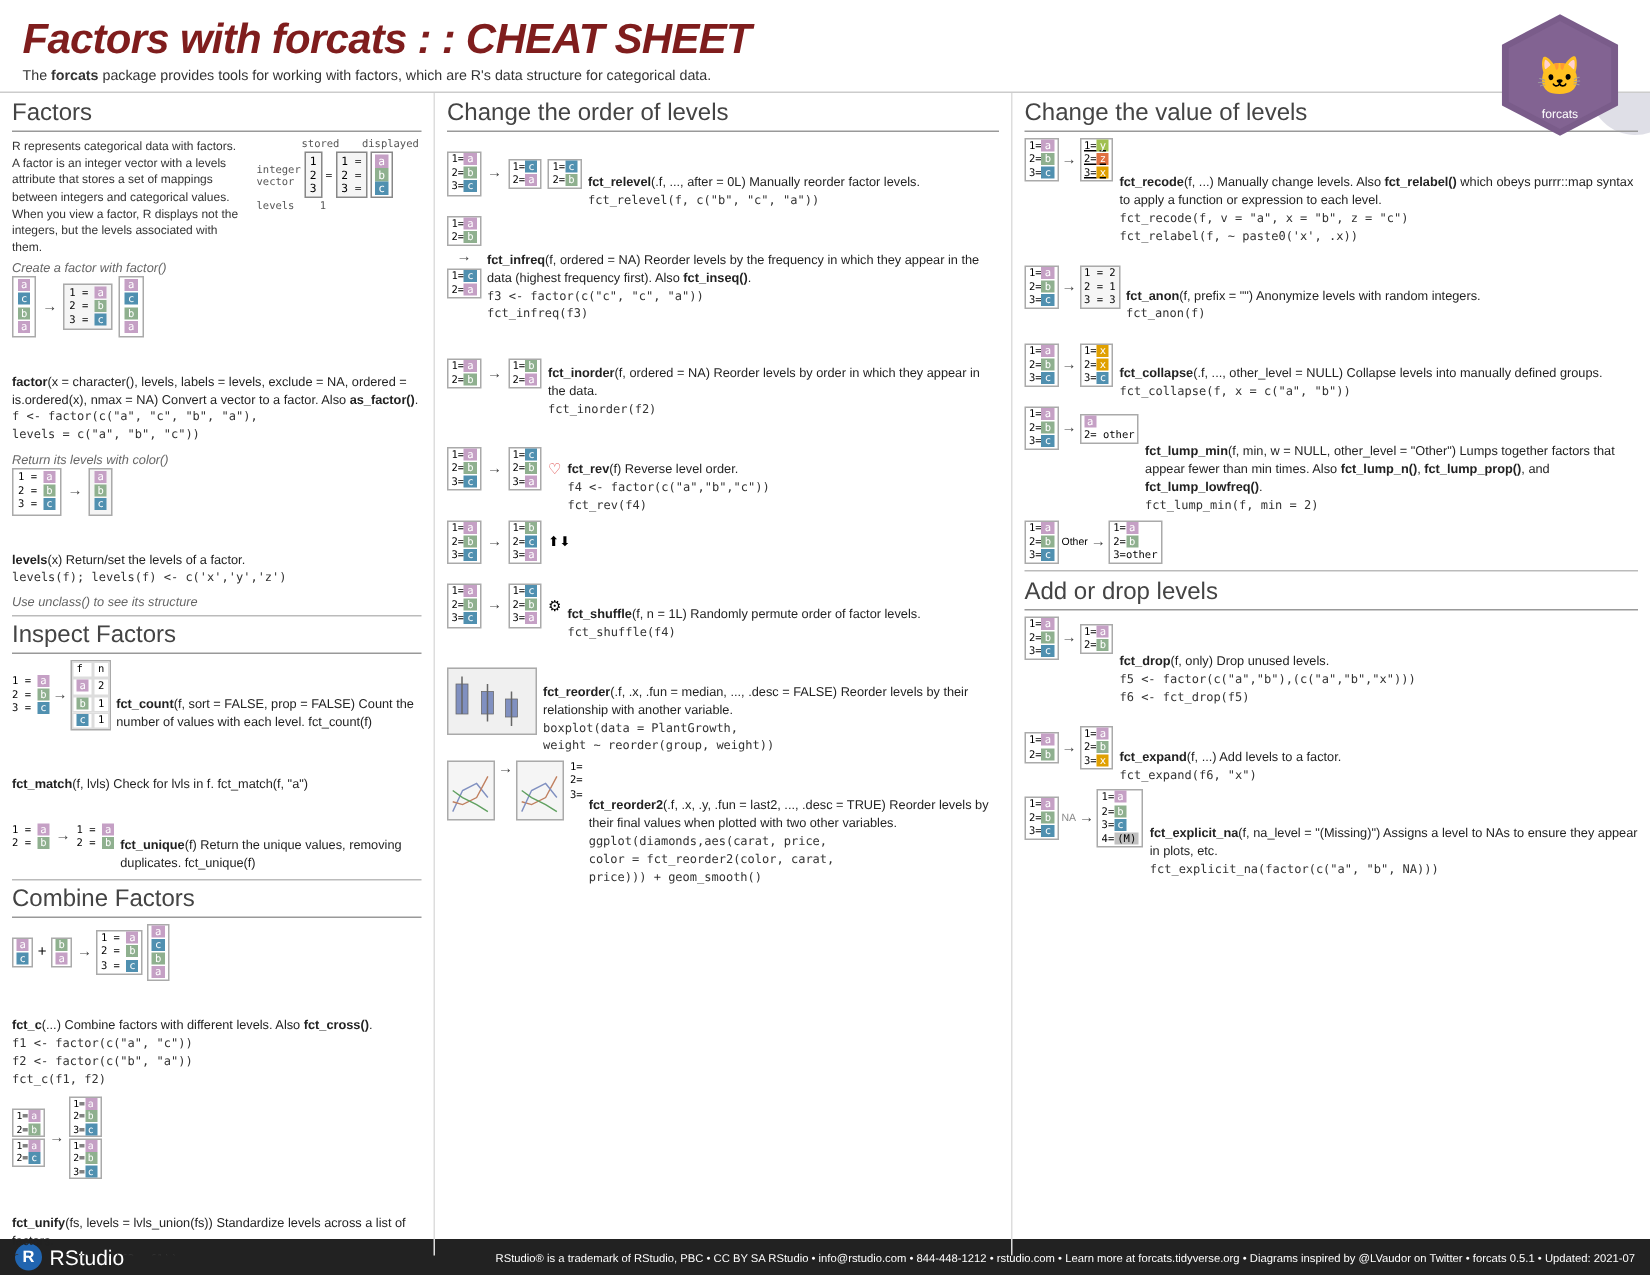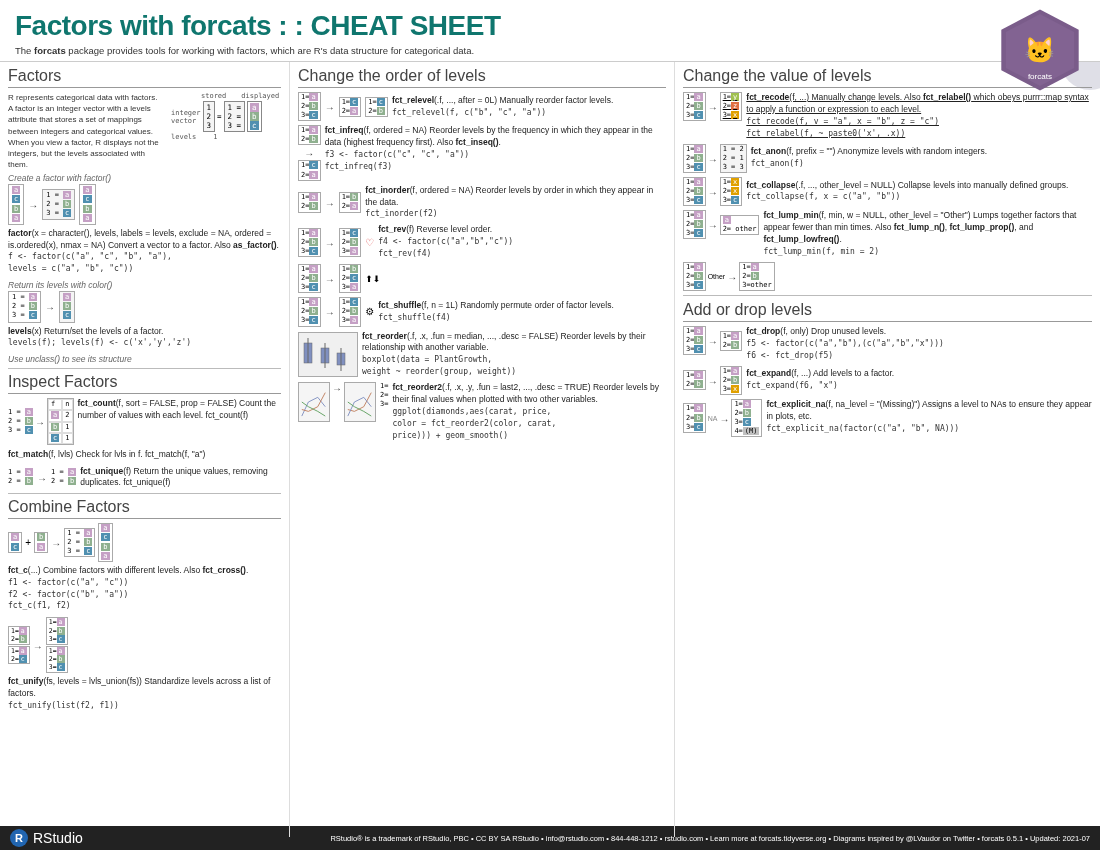--- a/index.html
+++ b/index.html
@@ -20,21 +20,22 @@
       border-bottom: 1px solid #ccc;
     }
     .header h1 {
       font-size: 28px;
       font-weight: 300;
       color: #222;
       letter-spacing: -0.5px;
     }
     .header h1 span {
       font-weight: 900;
-      color: #0f766e;
+      color: #7f1d1d;
+      font-style: italic;
     }
     .header .subtitle {
       font-size: 9.5px;
       color: #333;
       margin-top: 3px;
     }
     .header .subtitle b {
       font-weight: bold;
     }
 
@@ -88,20 +89,21 @@
     .cell-n { background: #c0c0c0; padding: 0 2px; }
     .cell-x { background: #e0a000; color: #fff; padding: 0 2px; }
     .cell-y { background: #a0c050; color: #fff; padding: 0 2px; }
     .cell-z { background: #e07040; color: #fff; padding: 0 2px; }
 
     .func-block {
       margin-bottom: 5px;
       font-size: 8.5px;
       line-height: 1.4;
       color: #222;
+      margin-top: 24px;
     }
     .func-block .func-name {
       font-weight: bold;
     }
     .func-block code, .func-block .code {
       font-family: monospace;
       font-size: 8px;
       color: #333;
     }
 
@@ -576,21 +578,21 @@
           <div>2=<span class="cell-b">b</span></div>
           <div>3=<span class="cell-c">c</span></div>
         </div>
         <span class="arrow-right">→</span>
         <div style="font-family:monospace;font-size:7px;line-height:1.3;border:0.5px solid #aaa;padding:0 2px;text-decoration:underline;">
           <div>1=<span class="cell-y">y</span></div>
           <div>2=<span class="cell-z">z</span></div>
           <div>3=<span class="cell-x">x</span></div>
         </div>
       </div>
-      <div class="func-block" style="flex:1;margin-bottom:0;text-decoration:underline;">
+      <div class="func-block" style="flex:1;margin-bottom:0;">
         <b>fct_recode</b><span>(f, ...) Manually change levels. Also </span><b>fct_relabel()</b><span> which obeys purrr::map syntax to apply a function or expression to each level.</span>
         <br><code>fct_recode(f, v = "a", x = "b", z = "c")</code>
         <br><code>fct_relabel(f, ~ paste0('x', .x))</code>
       </div>
     </div>
 
     <div style="display:flex;gap:4px;margin-bottom:4px;align-items:center;">
       <div style="display:flex;gap:2px;align-items:center;">
         <div style="font-family:monospace;font-size:7px;line-height:1.3;border:0.5px solid #aaa;padding:0 2px;">
           <div>1=<span class="cell-a">a</span></div>

